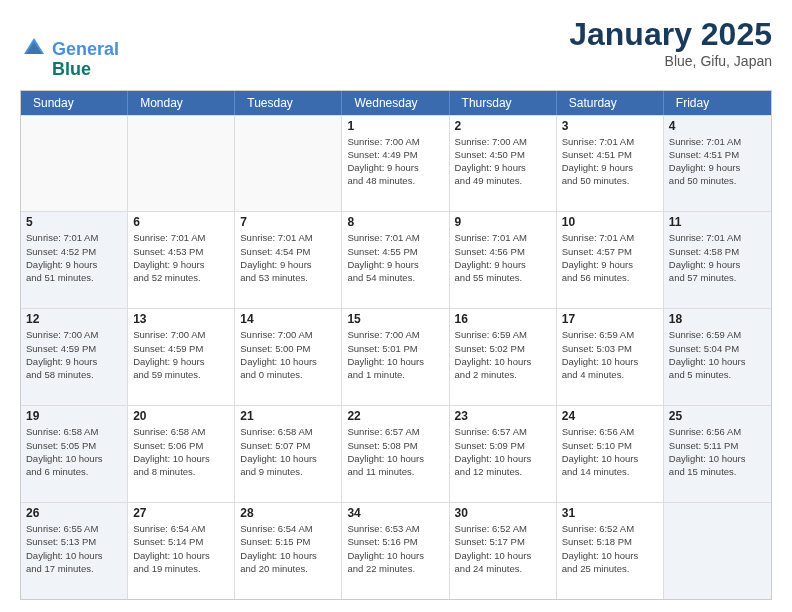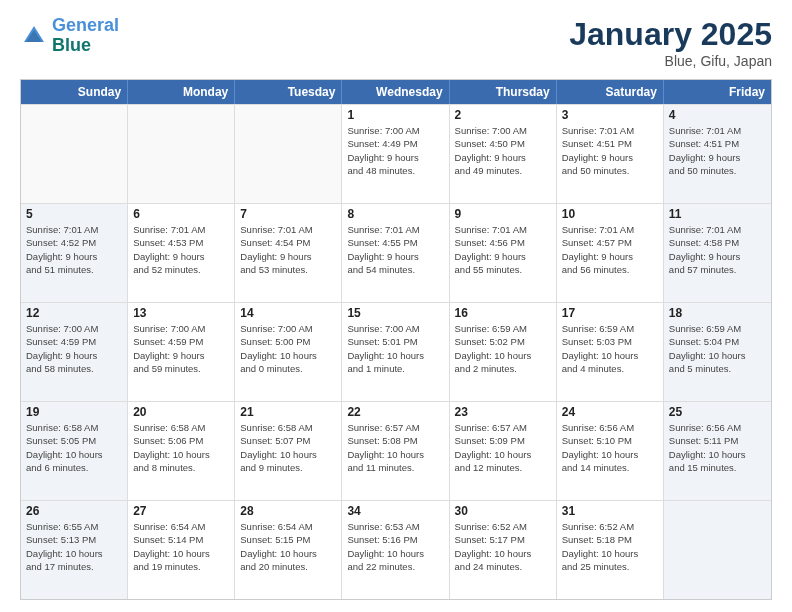--- a/index.html
+++ b/index.html
@@ -25,20 +25,21 @@
     }
     .logo {
       display: flex;
       align-items: center;
     }
     .logo-text {
       font-size: 18px;
       font-weight: bold;
       color: #1a3a5c;
       line-height: 1.1;
+      margin-top: 24px;
     }
     .logo-text span {
       color: #4a90d9;
     }
     .logo-icon {
       width: 28px;
       height: 28px;
       margin-right: 4px;
     }
     .title-block {
@@ -60,23 +61,23 @@
       border: 1px solid #ccc;
     }
     .cal-header-row {
       display: grid;
       grid-template-columns: repeat(7, 1fr);
       background: #3a6baf;
     }
     .cal-header-cell {
       color: #fff;
       font-size: 12px;
-      font-weight: bold;
-      padding: 5px 6px;
-      text-align: right;
+      font-weight: normal;
+      padding: 5px 12px;
+      text-align: left;
       border-right: 1px solid #5a8bd0;
     }
     .cal-header-cell:last-child {
       border-right: none;
     }
     .cal-body {
       flex: 1;
       display: flex;
       flex-direction: column;
     }

